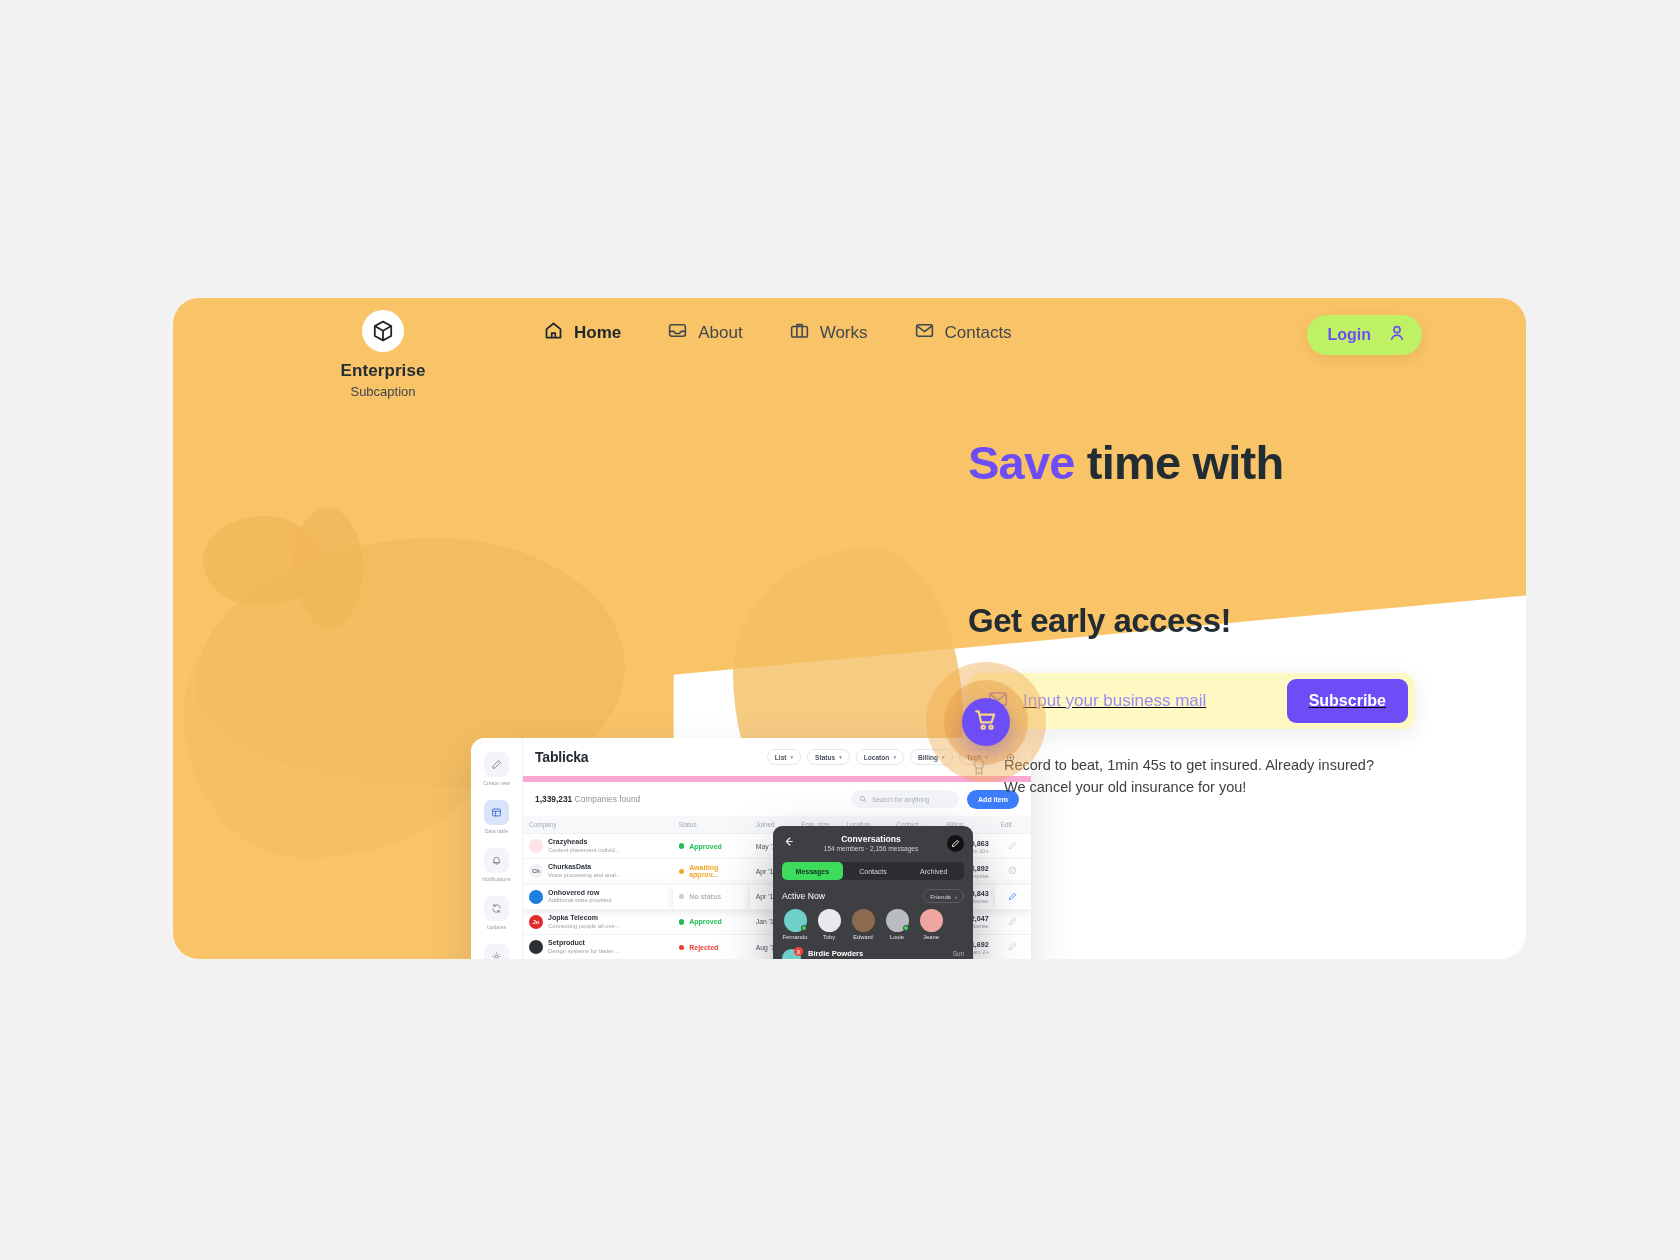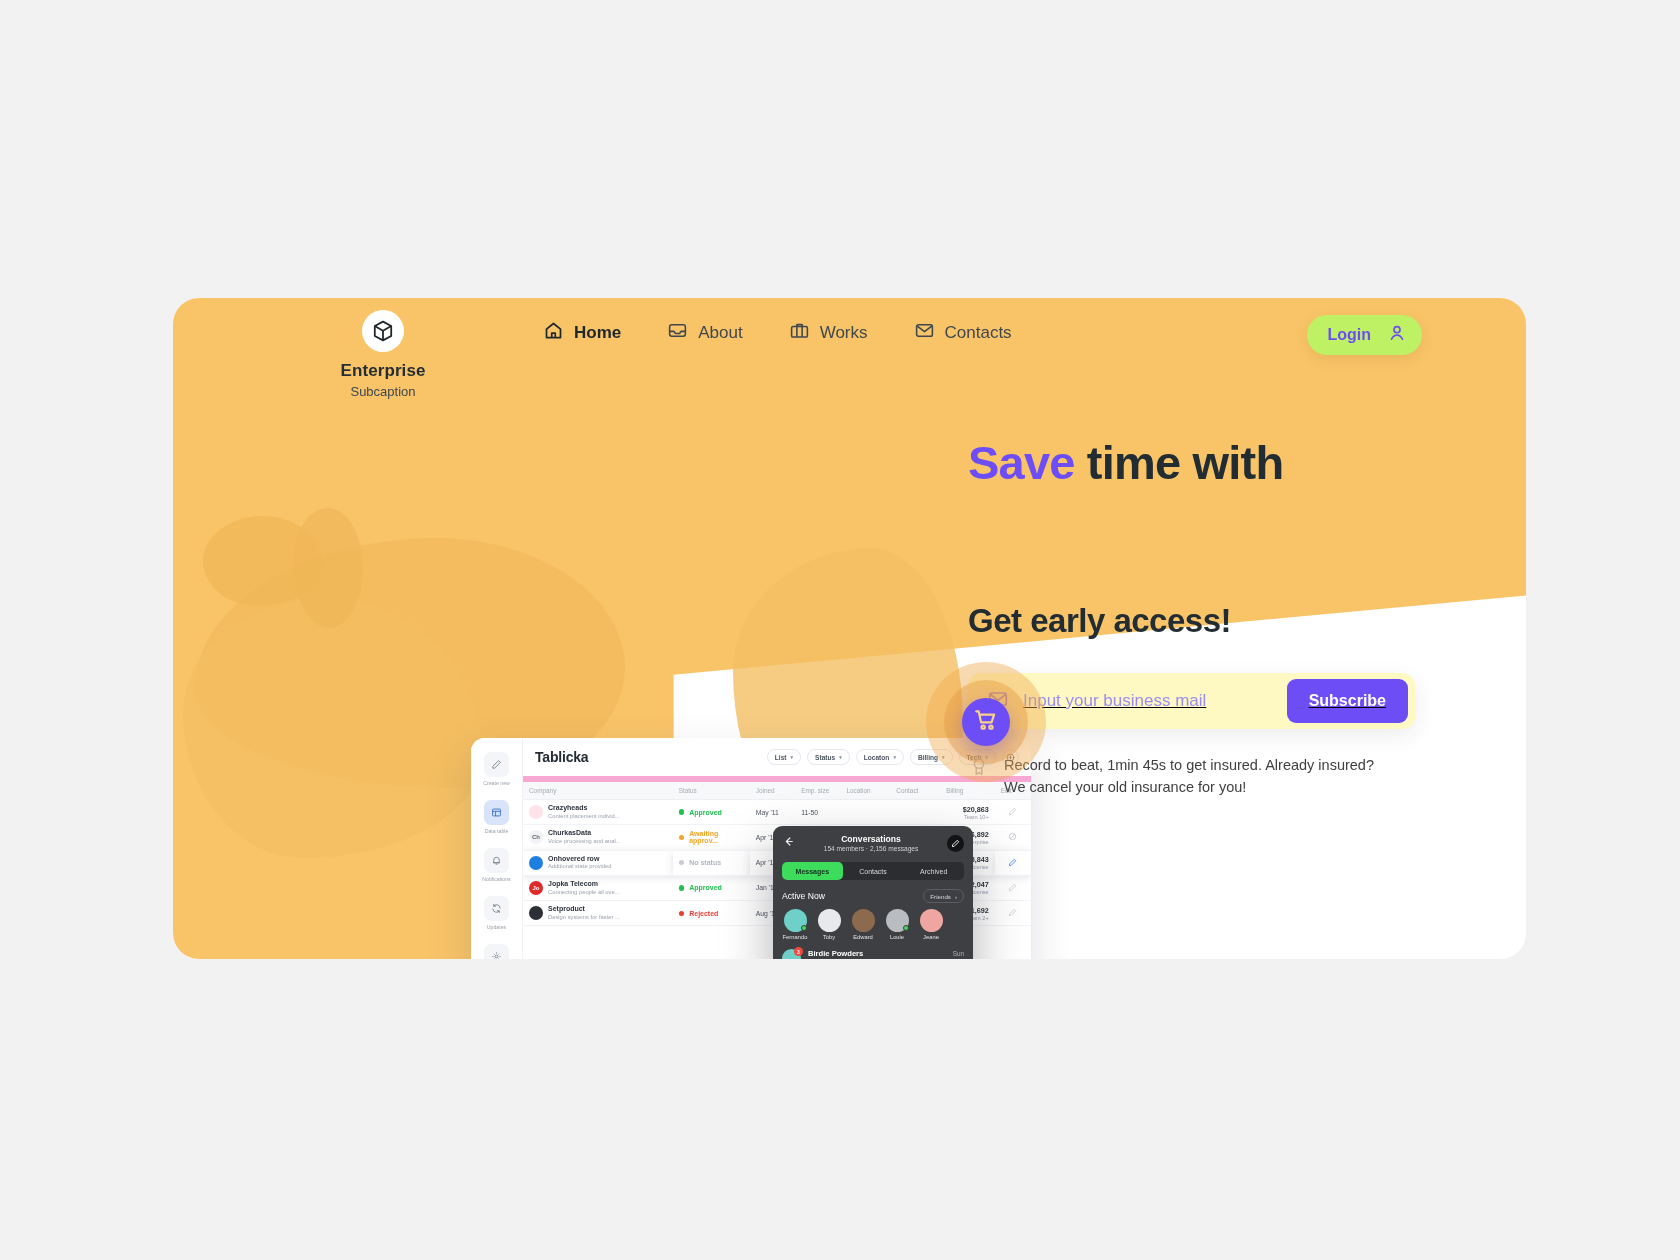--- a/index.html
+++ b/index.html
@@ -407,20 +407,36 @@
             </div>
           <div class="chip-round">
             <svg width="9" height="9" viewBox="0 0 24 24" fill="none" stroke="#5d646e" stroke-width="2.2" stroke-linecap="round">
                 <circle cx="12" cy="12" r="9"></circle>
                 <path d="M12 7.5v8M8.5 12 12 15.5 15.5 12"></path>
               </svg>
           </div>
         </div>
       </div>
 
+      <div class="dash-subbar">
+        <div class="found">
+          <b>1,339,231</b>
+          <span>Companies found</span>
+        </div>
+        <div class="search-box">
+          <span>
+            <svg width="8" height="8" viewBox="0 0 24 24" fill="none" stroke="#a8aeb9" stroke-width="2.4" stroke-linecap="round">
+                <circle cx="10.5" cy="10.5" r="6.5"></circle>
+                <path d="m15.5 15.5 4.5 4.5"></path>
+              </svg>
+          </span>
+          <span>Search for anything</span>
+        </div>
+        <div class="add-item">Add item</div>
+      </div>
 
       <table class="tbl">
         <colgroup>
             <col style="width:33%">
             <col style="width:17%">
             <col style="width:10%">
             <col style="width:10%">
             <col style="width:11%">
             <col style="width:11%">
             <col style="width:12%">

